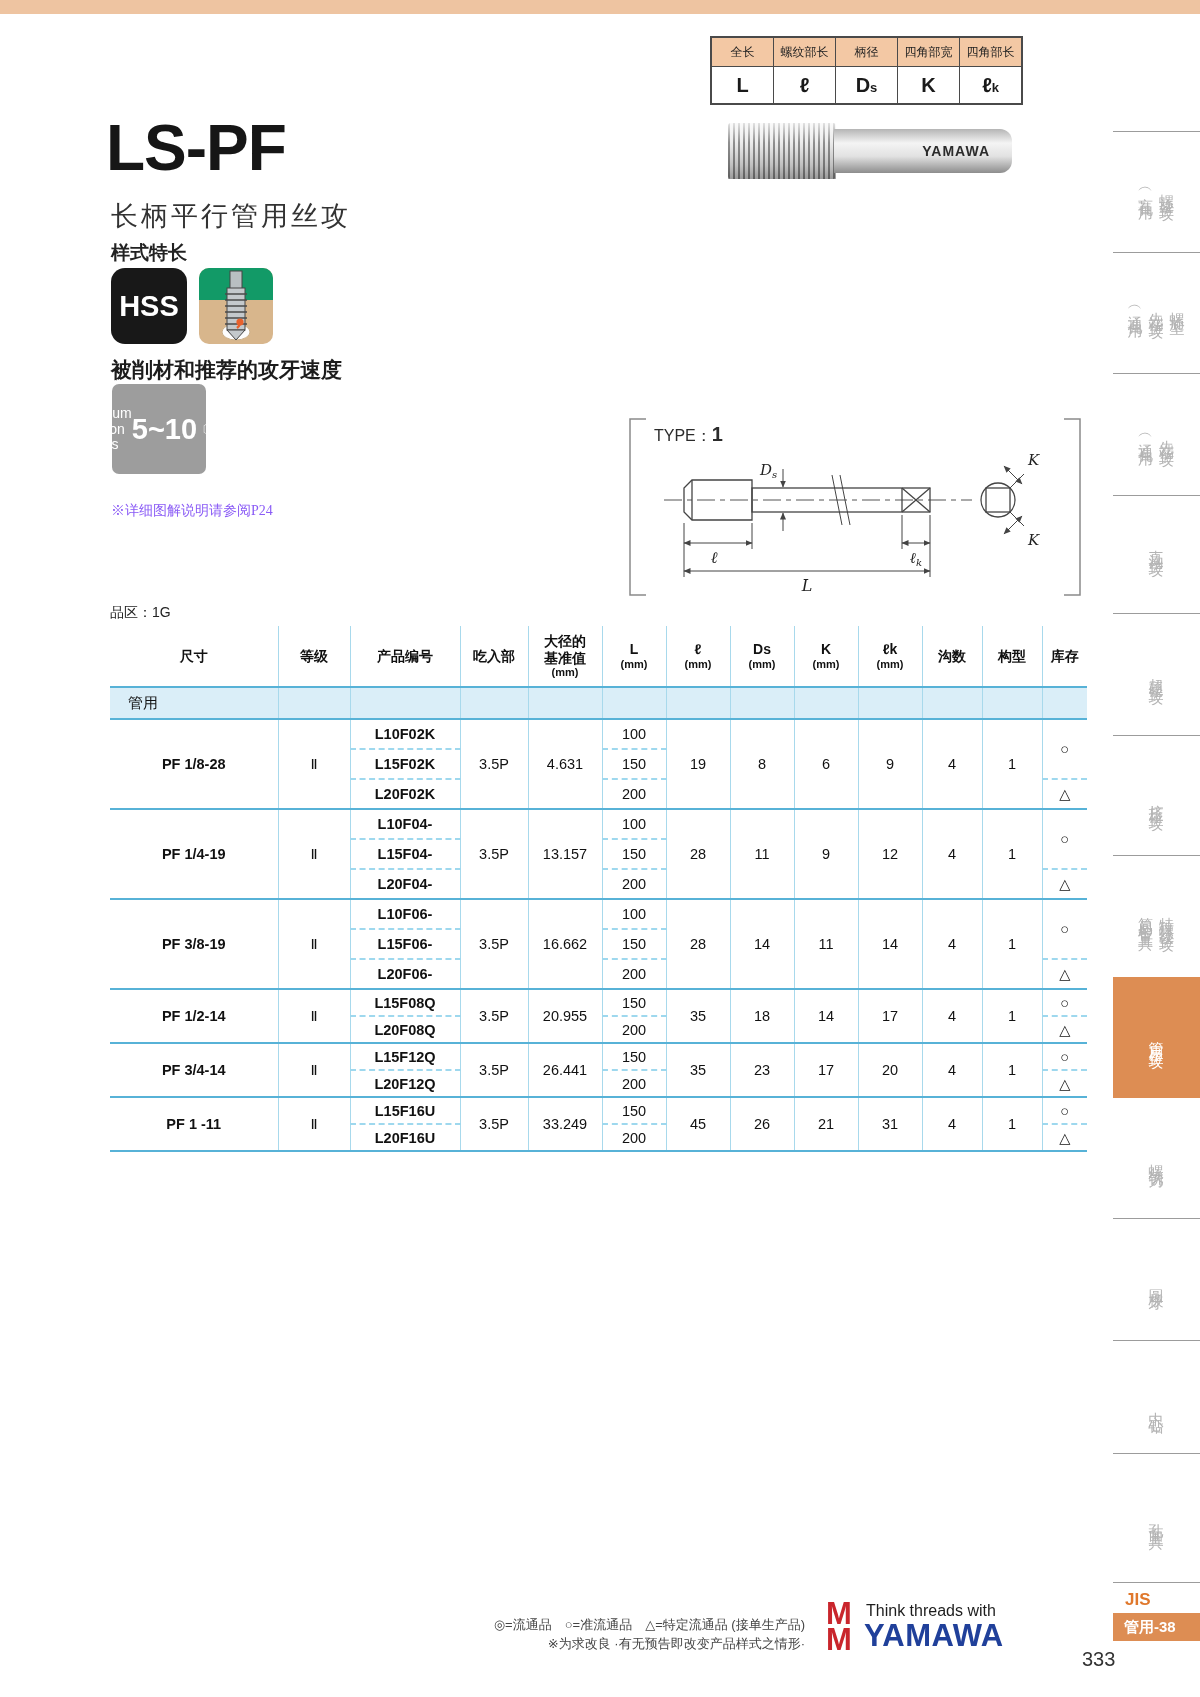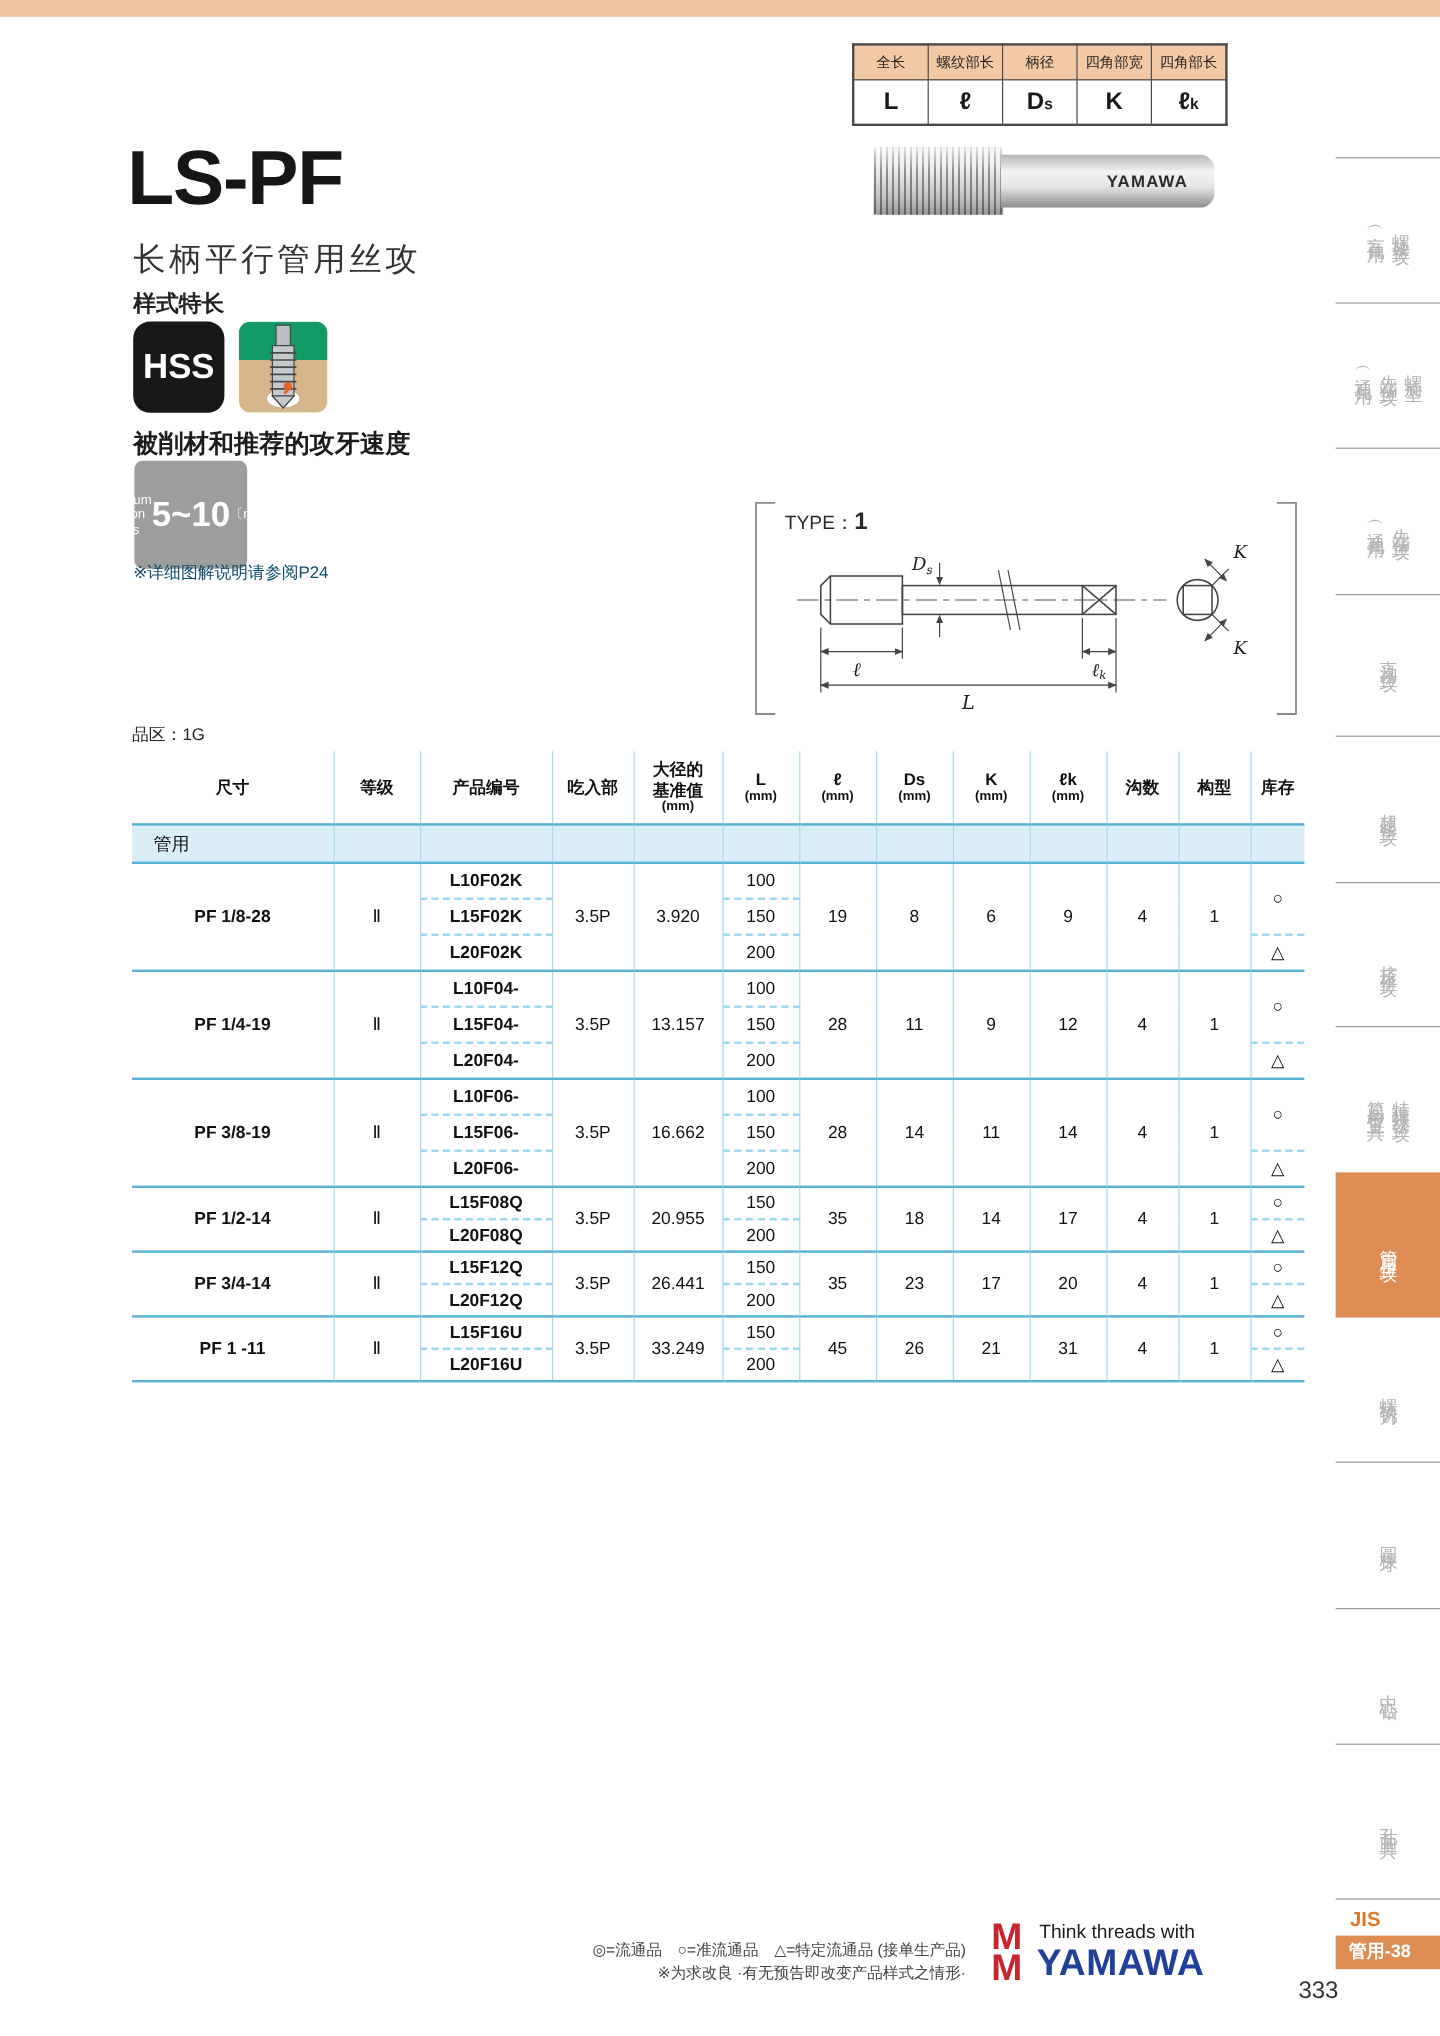--- a/index.html
+++ b/index.html
@@ -33,24 +33,24 @@
   .tp-shank{position:absolute;left:112px;top:13px;right:0;height:44px;border-radius:0 12px 12px 0;
     background:linear-gradient(180deg,#b5b5b5,#f4f4f4 32%,#e2e2e2 62%,#8d8d8d);
     display:flex;align-items:center;justify-content:flex-end;padding-right:22px;
     font-weight:bold;font-size:14px;color:#2b2b2b;letter-spacing:1px;}
 
   
   #speed-heading{left:111px;top:356px;font-size:21px;font-weight:bold;color:#1c1c1c;}
   #speed-box{left:112px;top:384px;width:94px;height:90px;background:#9d9d9d;border-radius:7px;color:#fff;
              display:flex;flex-direction:row;align-items:center;justify-content:center;line-height:1.1;}
   #speed-box .m-cn{font-size:13px;font-weight:bold;}
-  #speed-box .m-en{font-size:11px;margin-top:1px;}
+  #speed-box .m-en{font-size:14px;margin-top:1px;}
   #speed-box .m-val{font-size:29px;font-weight:bold;margin-top:1px;}
   #speed-box .m-unit{font-size:11px;margin-top:1px;}
-  #ref-note{left:111px;top:469px;font-size:14px;color:#0c4a6e;}
+  #ref-note{left:111px;top:502px;font-size:14px;color:#8b5cf6;font-family:Liberation Serif, serif;}
 
   
   #zone-label{left:110px;top:604px;font-size:14px;color:#222;}
   #spec-wrap{left:110px;top:626px;}
   #spec{border-collapse:collapse;table-layout:fixed;width:977px;}
   #spec th{font-size:14px;font-weight:bold;color:#111;line-height:1.18;padding:7px 0;vertical-align:middle;}
   #spec th .mm{font-size:11px;}
   #spec td{text-align:center;font-size:14.5px;color:#111;vertical-align:middle;}
   #spec th,#spec td{border-left:1px solid #a8d9ec;}
   #spec .c0{border-left:none;}
@@ -301,21 +301,21 @@
             <td></td>
             <td></td>
             <td></td>
             <td></td>
           </tr>
           <tr style="height: 30px;">
             <td class="size-cell c0 bend" rowspan="3">PF 1/8-28</td>
             <td class="grade-cell bend" rowspan="3">Ⅱ</td>
             <td class="code-cell dash">L10F02K</td>
             <td class=" bend" rowspan="3">3.5P</td>
-            <td class=" bend" rowspan="3">3.920</td>
+            <td class=" bend" rowspan="3">4.631</td>
             <td class=" dash">100</td>
             <td class=" bend" rowspan="3">19</td>
             <td class=" bend" rowspan="3">8</td>
             <td class=" bend" rowspan="3">6</td>
             <td class=" bend" rowspan="3">9</td>
             <td class=" bend" rowspan="3">4</td>
             <td class=" bend" rowspan="3">1</td>
             <td class="stock-cell dash" rowspan="2">○</td>
           </tr>
           <tr style="height: 30px;">

